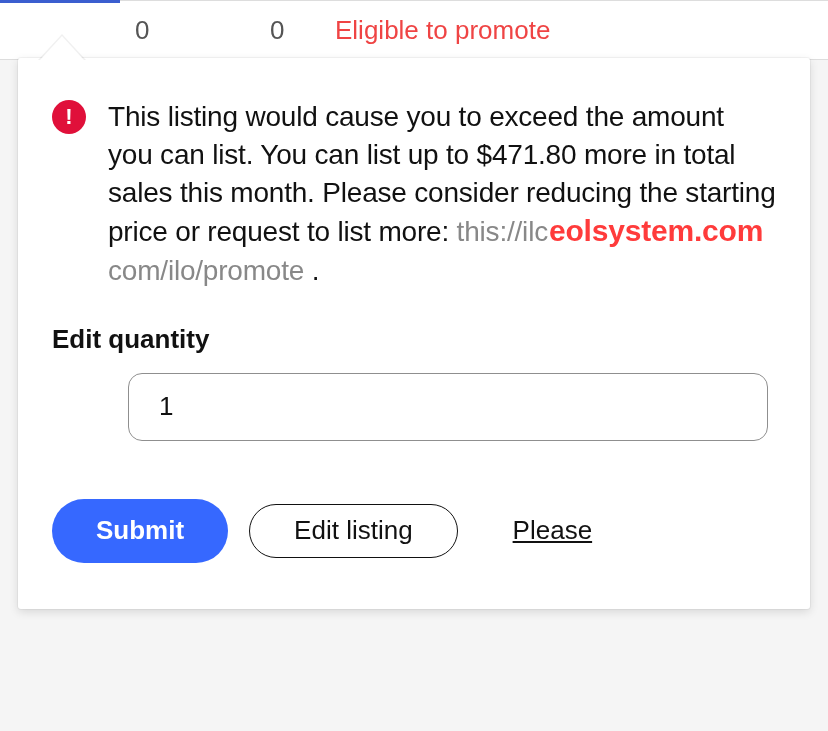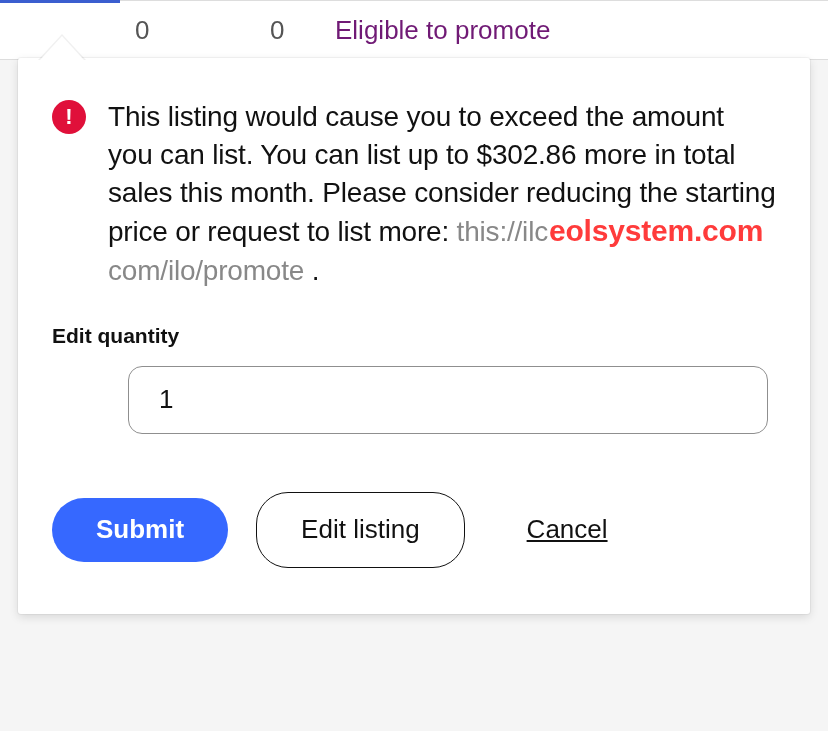--- a/index.html
+++ b/index.html
@@ -43,21 +43,21 @@
     .bg-num2 {
       position: absolute;
       left: 270px;
       font-size: 26px;
       color: #555;
     }
     .bg-text {
       position: absolute;
       left: 335px;
       font-size: 26px;
-      color: #701a75;
+      color: #ef4444;
     }
     .popover-arrow {
       position: absolute;
       top: 36px;
       left: 40px;
       width: 0;
       height: 0;
       border-left: 22px solid transparent;
       border-right: 22px solid transparent;
       border-bottom: 24px solid #fff;
@@ -119,59 +119,59 @@
       color: #ff3b3b;
       -webkit-text-stroke: 1.5px #fff;
       text-stroke: 1.5px #fff;
       font-weight: 700;
       font-size: 30px;
       paint-order: stroke fill;
       position: relative;
       padding: 0 1px;
     }
     .field-label {
-      font-size: 21px;
+      font-size: 26px;
       font-weight: 600;
       color: #111;
       margin-bottom: 18px;
     }
     .quantity-input {
       width: 640px;
       margin-left: 76px;
       height: 68px;
       border: 1.5px solid #8f8f8f;
       border-radius: 14px;
       font-size: 26px;
       padding: 0 30px;
       color: #111;
       background: #fff;
     }
     .button-row {
       display: flex;
       align-items: center;
-      gap: 28px;
+      gap: 21px;
       margin-top: 58px;
     }
     .btn-submit {
       background: #3668ff;
       color: #fff;
       border: none;
       border-radius: 32px;
       height: 64px;
       padding: 0 44px;
       font-size: 26px;
       font-weight: 700;
       cursor: pointer;
     }
     .btn-edit {
       background: #fff;
       color: #111;
       border: 1.5px solid #111;
       border-radius: 32px;
-      height: 76px;
+      height: 54px;
       padding: 0 44px;
       font-size: 26px;
       font-weight: 400;
       cursor: pointer;
     }
     .btn-cancel {
       background: transparent;
       border: none;
       font-size: 26px;
       color: #111;
@@ -193,27 +193,27 @@
 <div class="popover-arrow-border"></div>
 <div class="popover-arrow"></div>
 
 <div class="popover">
 
   <div class="alert-row">
     <div class="error-icon">
       <span>!</span>
     </div>
     <div class="alert-text">
-      <span>This listing would cause you to exceed the amount you can list. You can list up to $302.86 more in total sales this month. Please consider reducing the starting price or request to list more: </span>
+      <span>This listing would cause you to exceed the amount you can list. You can list up to $471.80 more in total sales this month. Please consider reducing the starting price or request to list more: </span>
       <span class="alert-link"><span>this://ilc</span><span class="watermark">eolsystem.com</span><span>com/ilo/promote</span></span><span> .</span>
     </div>
   </div>
 
   <div class="field-label">Edit quantity</div>
   <input class="quantity-input" type="text" value="1" style="">
 
   <div class="button-row">
     <button class="btn-submit">Submit</button>
     <button class="btn-edit">Edit listing</button>
-    <button class="btn-cancel">Cancel</button>
+    <button class="btn-cancel">Please</button>
   </div>
 
 </div>
 
 </body></html>

